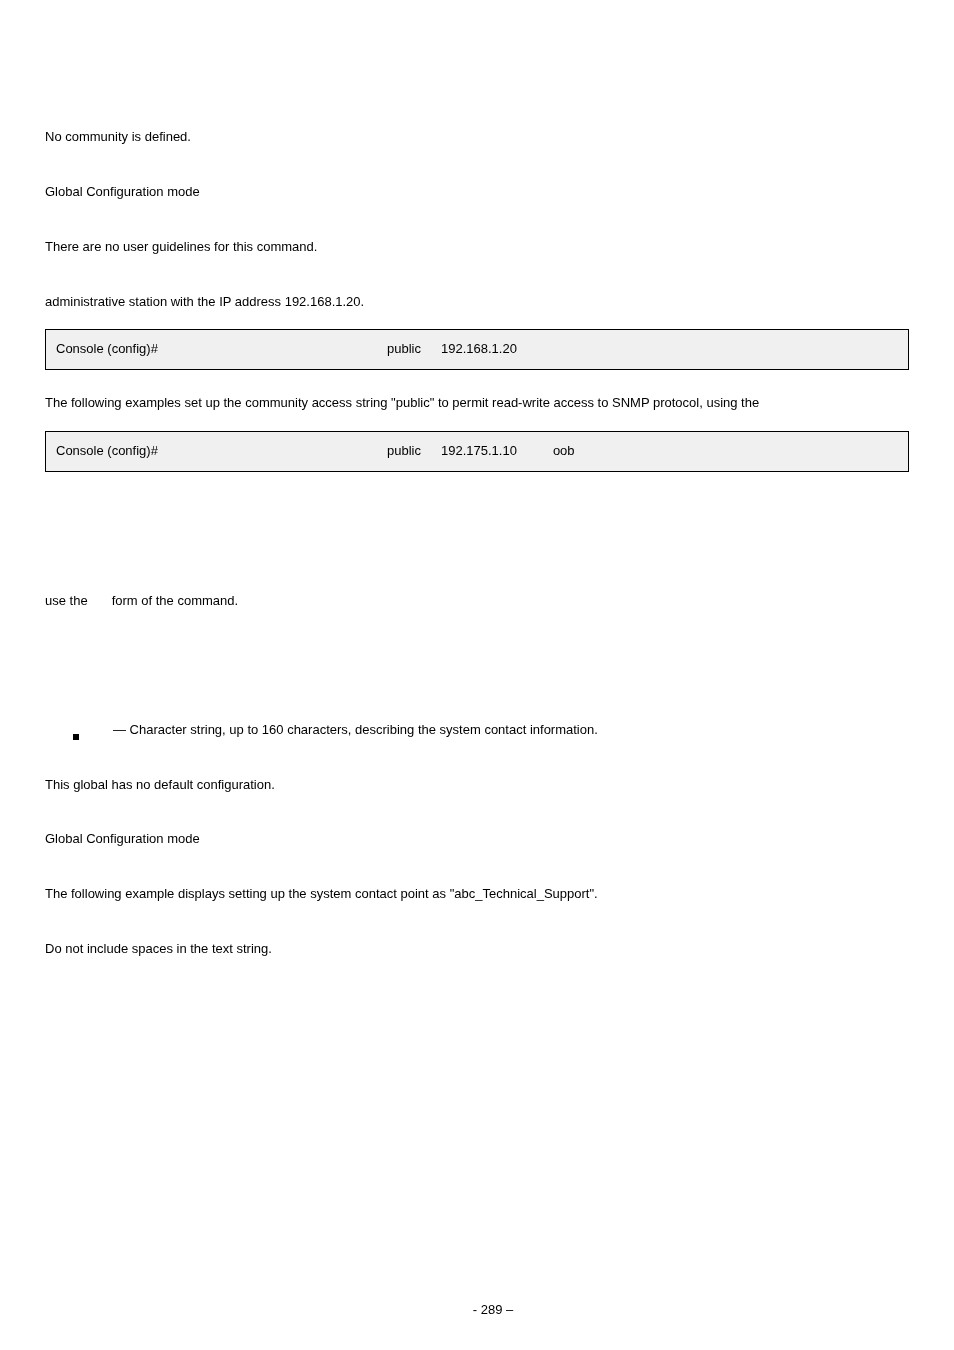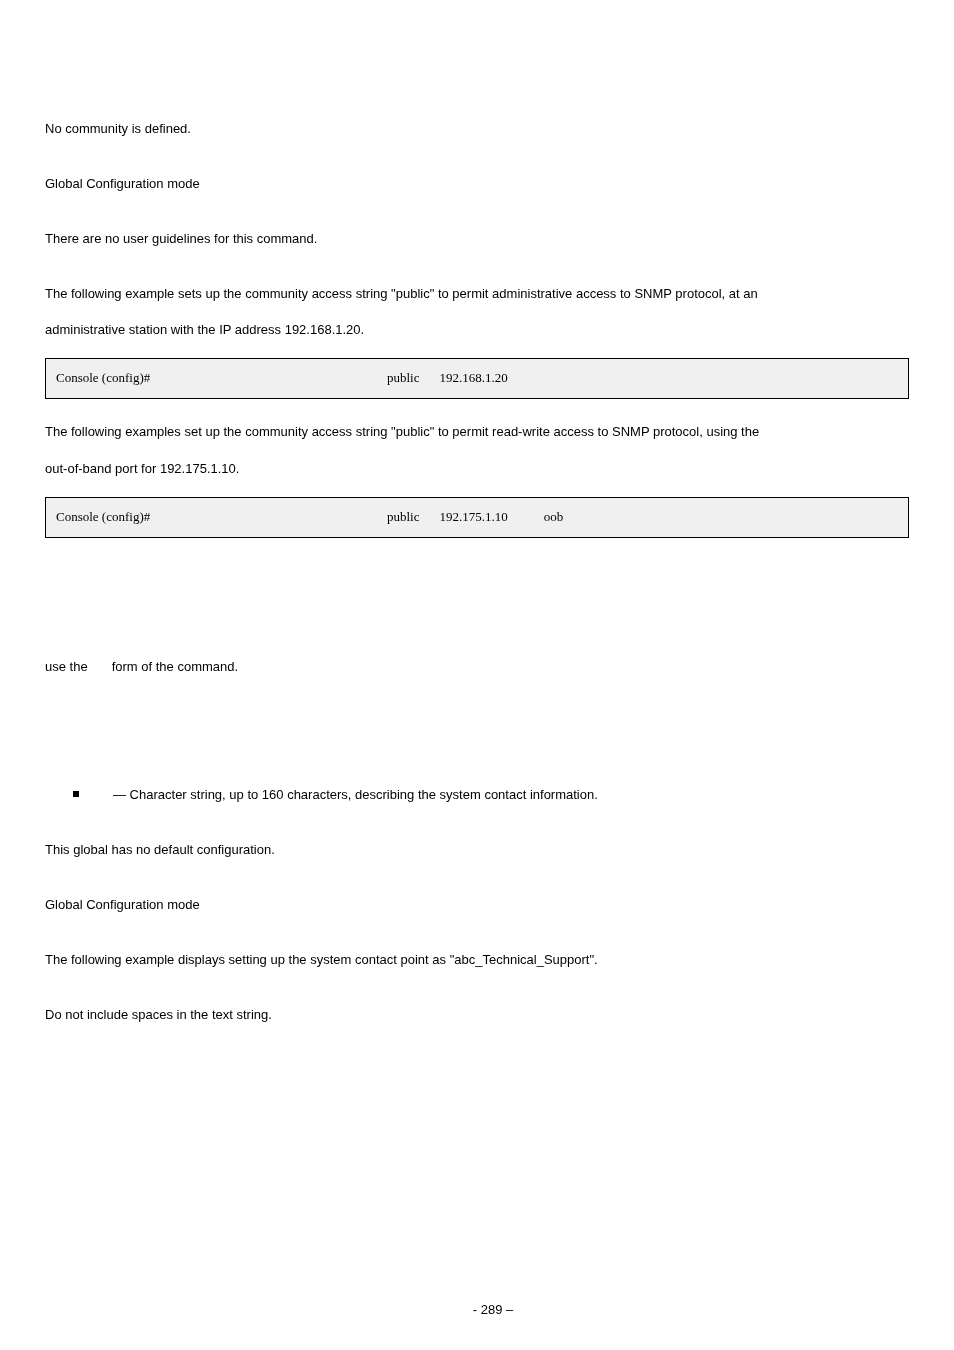--- a/index.html
+++ b/index.html
@@ -12,51 +12,51 @@
     line-height: 1.45;
   }
   .page {
     width: 954px;
     min-height: 1350px;
     box-sizing: border-box;
     padding: 120px 45px 20px 45px;
     position: relative;
   }
   .para {
-    margin: 0 0 36px 0;
+    margin: 8px 0 36px 0;
   }
   .para-tight {
     margin: 0 0 18px 0;
   }
   .code-box {
     border: 1px solid #000;
     background: #f0f0f0;
     padding: 10px 10px;
     margin: 6px 0 24px 0;
     box-sizing: border-box;
-    font-family: Liberation Serif, serif;
+    font-family: Liberation Sans, sans-serif;
   }
   .code-row {
     display: flex;
     align-items: center;
     gap: 0;
   }
   .code-seg {
     white-space: pre;
   }
   .seg-prompt { flex: 0 0 auto; min-width: 120px; }
   .seg-gap1 { width: 211px; }
   .seg-public { }
   .seg-gap2 { width: 20px; }
   .seg-ip { }
   .seg-gap3 { width: 36px; }
   .seg-oob { }
   .bullet-row {
     display: flex;
-    align-items: flex-start;
+    align-items: flex-end;
     margin: 0 0 36px 28px;
   }
   .bullet-mark {
     width: 6px;
     height: 6px;
     background: #000;
     margin-top: 5px;
     margin-right: 34px;
     flex: 0 0 auto;
   }
@@ -76,35 +76,33 @@
 <body>
 
 <div class="page">
 
   <p class="para">No community is defined.</p>
 
   <p class="para">Global Configuration mode</p>
 
   <p class="para">There are no user guidelines for this command.</p>
 
-  <p class="para-tight">The following example sets up the community access string "public" to permit administrative access to SNMP protocol, at an</p>
   <p class="para-tight">administrative station with the IP address 192.168.1.20.</p>
 
   <div class="code-box">
     <div class="code-row">
       <span class="code-seg seg-prompt">Console (config)#</span>
       <span class="code-seg seg-gap1"></span>
       <span class="code-seg seg-public">public</span>
       <span class="code-seg seg-gap2"></span>
       <span class="code-seg seg-ip">192.168.1.20</span>
     </div>
   </div>
 
   <p class="para-tight">The following examples set up the community access string "public" to permit read-write access to SNMP protocol, using the</p>
-  <p class="para-tight">out-of-band port for 192.175.1.10.</p>
 
   <div class="code-box" style="margin-bottom:120px;">
     <div class="code-row">
       <span class="code-seg seg-prompt">Console (config)#</span>
       <span class="code-seg seg-gap1"></span>
       <span class="code-seg seg-public">public</span>
       <span class="code-seg seg-gap2"></span>
       <span class="code-seg seg-ip">192.175.1.10</span>
       <span class="code-seg seg-gap3"></span>
       <span class="code-seg seg-oob">oob</span>

